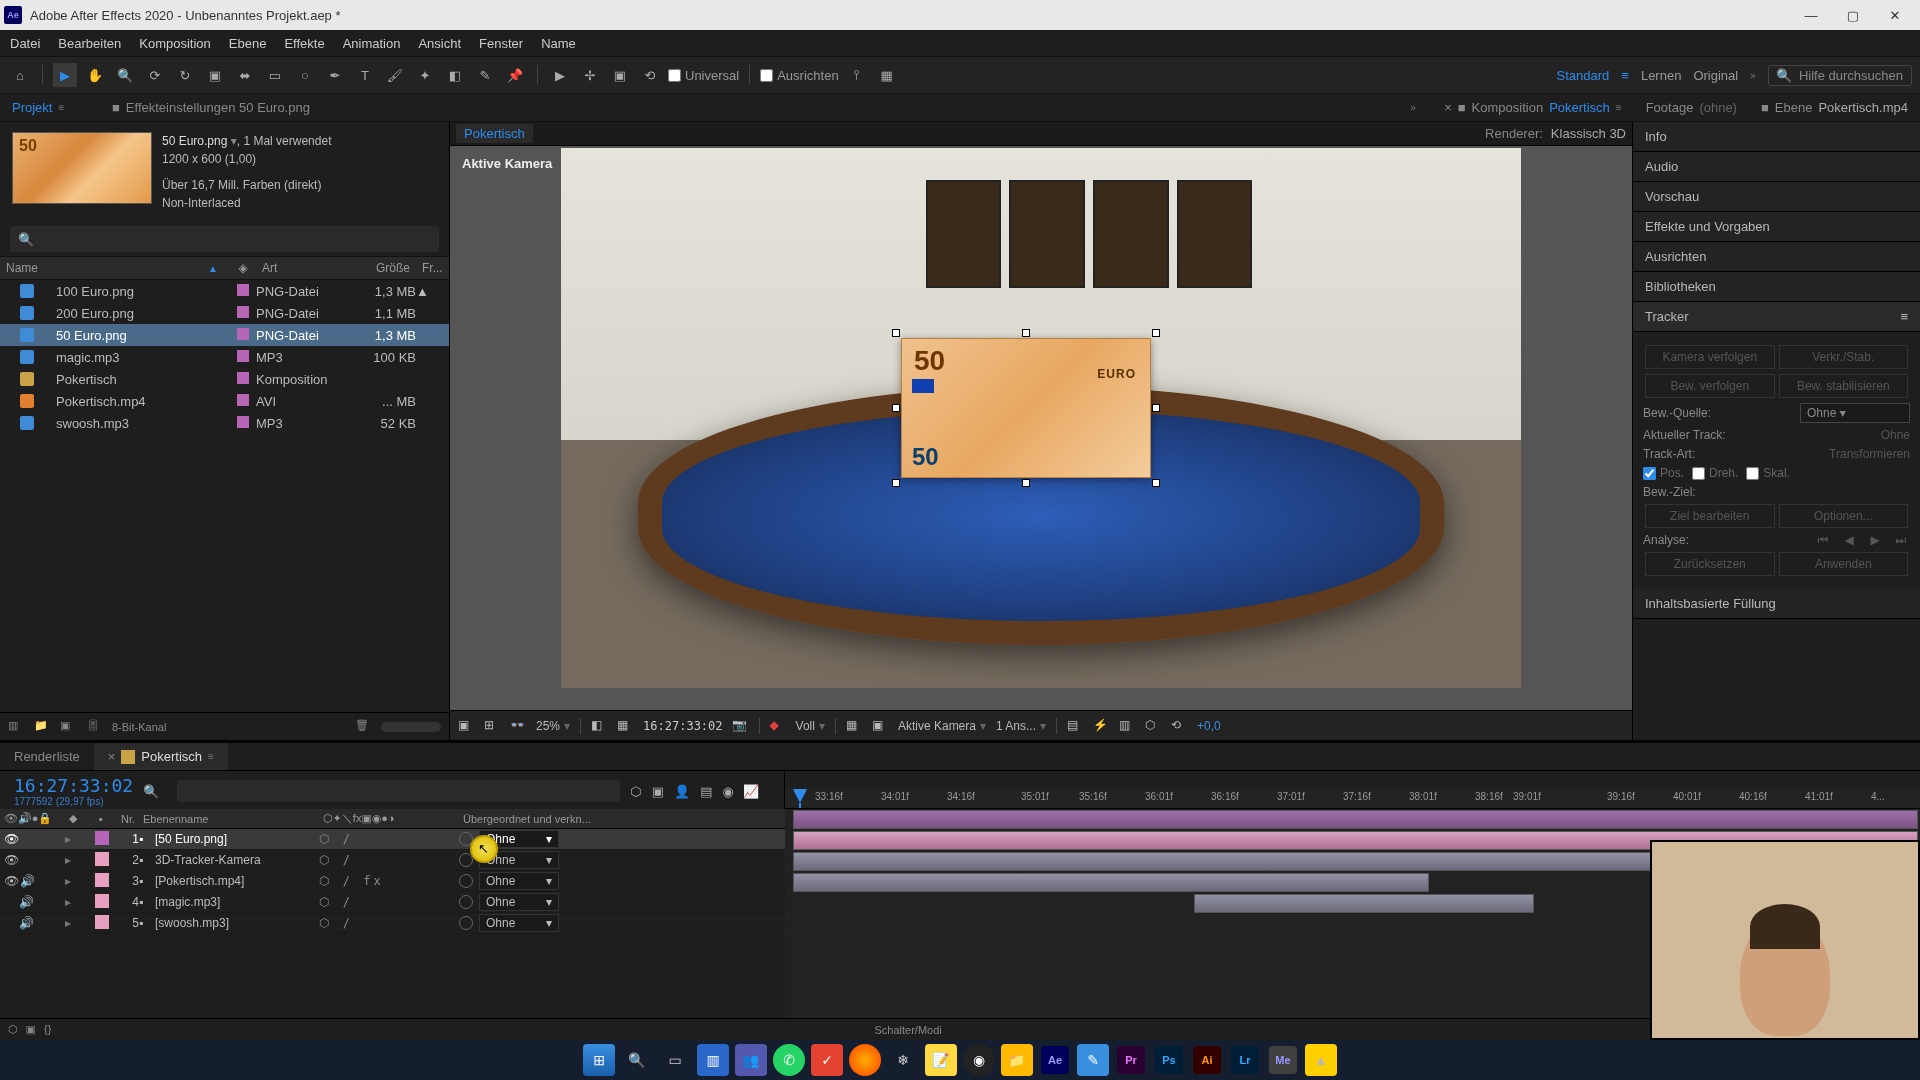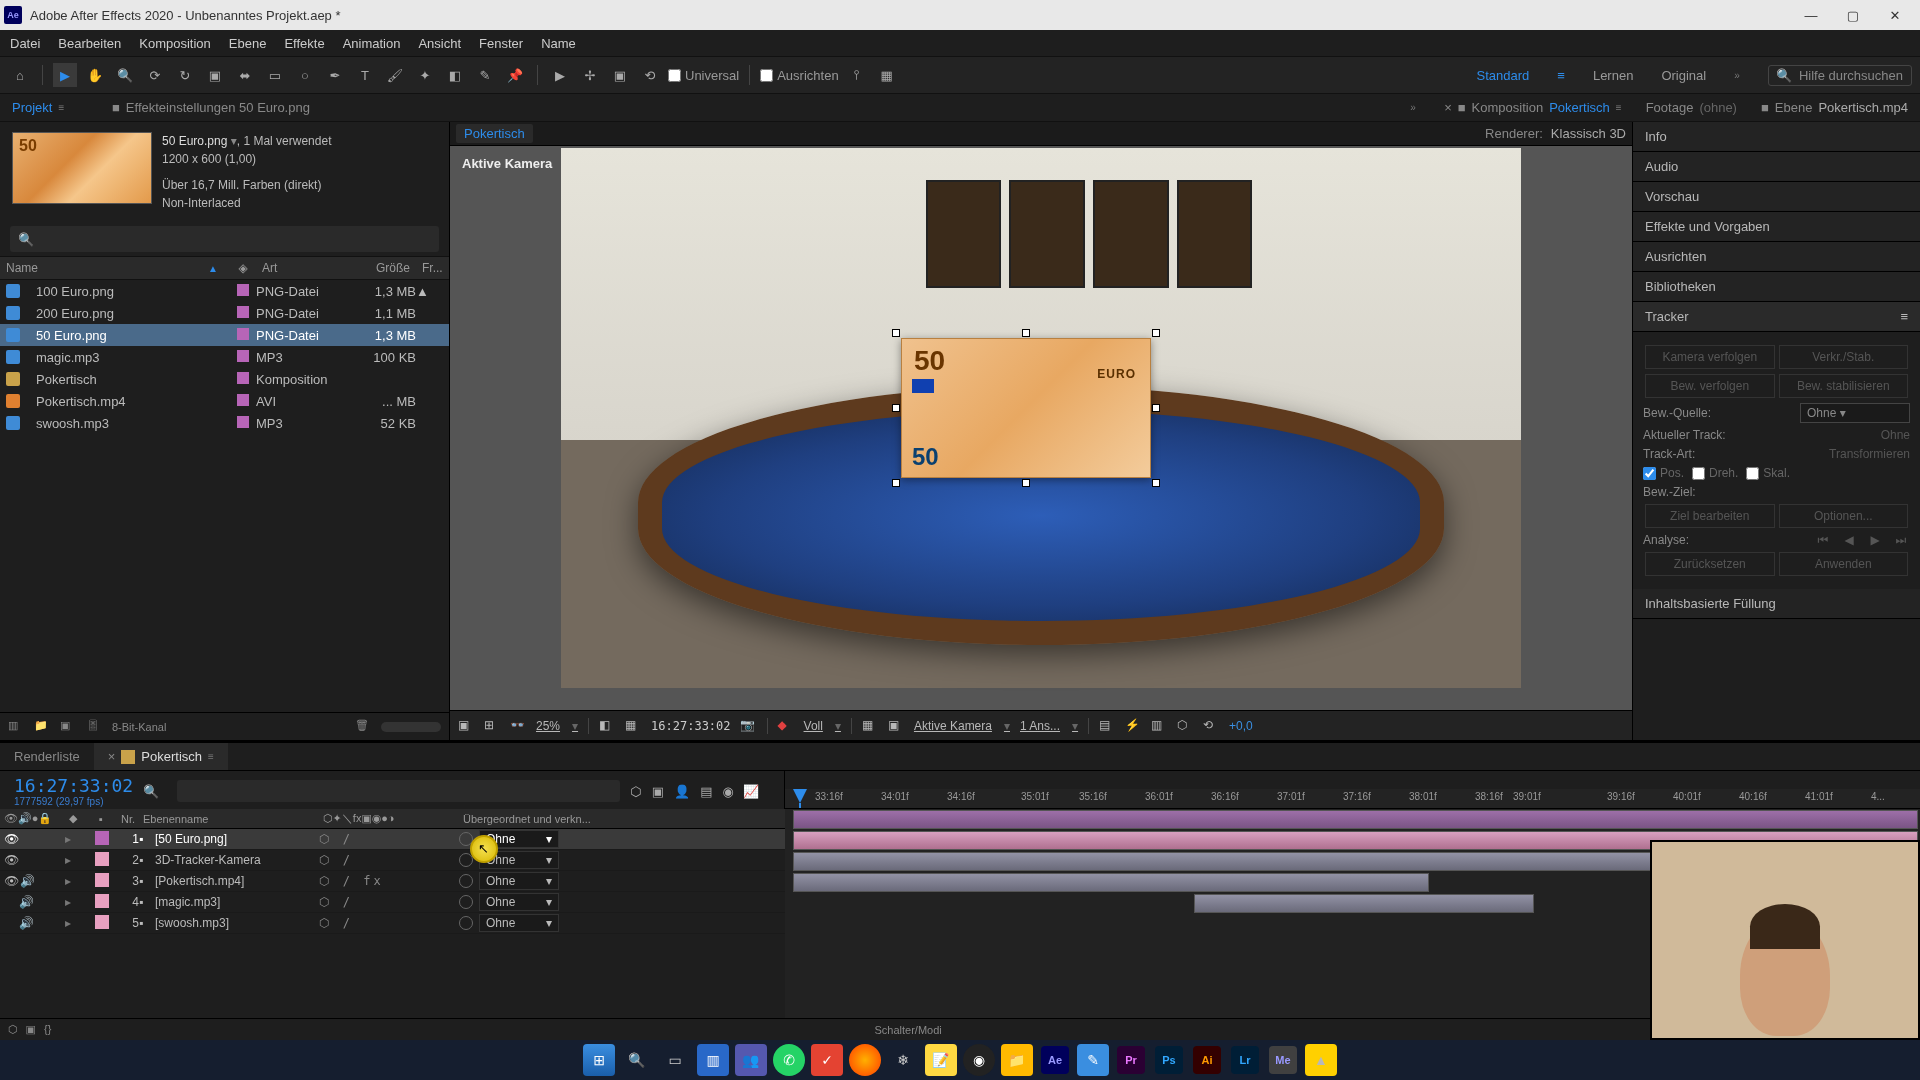--- a/index.html
+++ b/index.html
@@ -14,21 +14,21 @@
 
 
 .menubar { height:26px; background:#1e1e1e; display:flex; align-items:center; padding:0 10px; gap:18px; }
 .menubar span { color:#ccc; cursor:pointer; }
 
 
 .toolbar { height:38px; background:#232323; border-top:1px solid #111; border-bottom:1px solid #111; display:flex; align-items:center; padding:0 8px; gap:6px; }
 .tool { width:24px; height:24px; display:flex; align-items:center; justify-content:center; color:#aaa; cursor:pointer; }
 .tool.active { background:#3a3a3a; color:#2d8ceb; }
 .tool-sep { width:1px; height:20px; background:#444; margin:0 4px; }
-.toolbar .right { margin-left:auto; display:flex; align-items:center; gap:28px; }
+.toolbar .right { margin-left:auto; display:flex; align-items:center; gap:12px; }
 .workspc { color:#2d8ceb; cursor:pointer; }
 .search-help { display:flex; align-items:center; gap:6px; border:1px solid #444; border-radius:3px; padding:2px 8px; color:#888; }
 
 
 .panelTabs { height:28px; background:#1e1e1e; border-bottom:1px solid #111; display:flex; align-items:center; }
 .panelTabs .tab { padding:0 12px; height:100%; display:flex; align-items:center; gap:6px; cursor:pointer; color:#888; }
 .panelTabs .tab.active { color:#2d8ceb; }
 .chevr { font-size:10px; color:#777; }
 
 
@@ -44,21 +44,21 @@
 .proj-list { flex:1; overflow:auto; }
 .proj-head { display:flex; background:#2a2a2a; border-top:1px solid #111; border-bottom:1px solid #111; font-size:12px; color:#999; }
 .proj-head div { padding:4px 6px; }
 .col-name { width:230px; display:flex; align-items:center; gap:6px; }
 .col-icon { width:26px; text-align:center; }
 .col-type { width:100px; }
 .col-size { width:60px; text-align:right; }
 .col-fr { width:30px; }
 .proj-row { display:flex; align-items:center; height:22px; color:#bbb; cursor:pointer; }
 .proj-row.sel { background:#4a6a8a; color:#fff; }
-.proj-row .col-name { padding-left:6px; gap:16px;text-align:center; }
+.proj-row .col-name { padding-left:20px; gap:22px;text-align:center; }
 .type-sq { width:12px; height:12px; background:#b765b7; display:inline-block; margin:0 6px; }
 .file-ico { width:14px; height:14px; background:#3f8bd6; border-radius:2px; display:inline-block; }
 .file-ico.audio { background:#3f8bd6; }
 .file-ico.comp { background:#c9a24a; }
 .file-ico.vid { background:#e08030; }
 .sort-arrow { color:#2d8ceb; font-size:10px; }
 
 .proj-footer { height:28px; border-top:1px solid #000; display:flex; align-items:center; padding:0 8px; gap:10px; color:#888; font-size:11px; }
 .proj-footer .ico { width:16px;height:16px;display:inline-block;cursor:pointer; }
 
@@ -83,21 +83,21 @@
 .banknote .euro-tag { position:absolute; right:14px; top:28px; font-size:12px; font-weight:bold; color:#5a3000; letter-spacing:1px; }
 .banknote .flag { position:absolute; left:10px; top:40px; width:22px; height:14px; background:#1040b0; }
 .handle { width:8px; height:8px; background:#fff; border:1px solid #000; position:absolute; }
 .sel-box { position:absolute; left:335px; top:185px; width:260px; height:150px; pointer-events:none; }
 .sel-box .handle:nth-child(1){left:-4px;top:-4px}.sel-box .handle:nth-child(2){left:50%;top:-4px;margin-left:-4px}.sel-box .handle:nth-child(3){right:-4px;top:-4px}
 .sel-box .handle:nth-child(4){left:-4px;top:50%;margin-top:-4px}.sel-box .handle:nth-child(5){right:-4px;top:50%;margin-top:-4px}
 .sel-box .handle:nth-child(6){left:-4px;bottom:-4px}.sel-box .handle:nth-child(7){left:50%;bottom:-4px;margin-left:-4px}.sel-box .handle:nth-child(8){right:-4px;bottom:-4px}
 
 .viewer-footer { height:30px; border-top:1px solid #000; background:#232323; display:flex; align-items:center; padding:0 8px; gap:10px; font-size:12px; }
 .viewer-footer .sep { width:1px; height:16px; background:#444; }
-.viewer-footer .dd { cursor:pointer; display:flex; align-items:center; gap:12px;text-decoration:underline; }
+.viewer-footer .dd { cursor:pointer; display:flex; align-items:center; gap:4px; }
 .viewer-footer .ico { width:16px; height:16px; cursor:pointer; }
 
 
 .right-col { width:288px; border-left:1px solid #000; display:flex; flex-direction:column; }
 .rp-tab { height:30px; display:flex; align-items:center; padding:0 12px; border-bottom:1px solid #000; cursor:pointer; background:#232323; }
 .rp-tab.active { background:#2a2a2a; }
 .tracker-body { padding:8px 10px; font-size:12px; color:#888; }
 .tracker-body .row { display:flex; align-items:center; justify-content:space-between; margin:5px 0; }
 .tracker-body .btn-ghost { flex:1; text-align:center; padding:4px 2px; color:#555; margin:0 2px; border:1px solid #333; }
 .tracker-body .dd2 { background:#1a1a1a; border:1px solid #444; padding:2px 6px; width:110px; }

